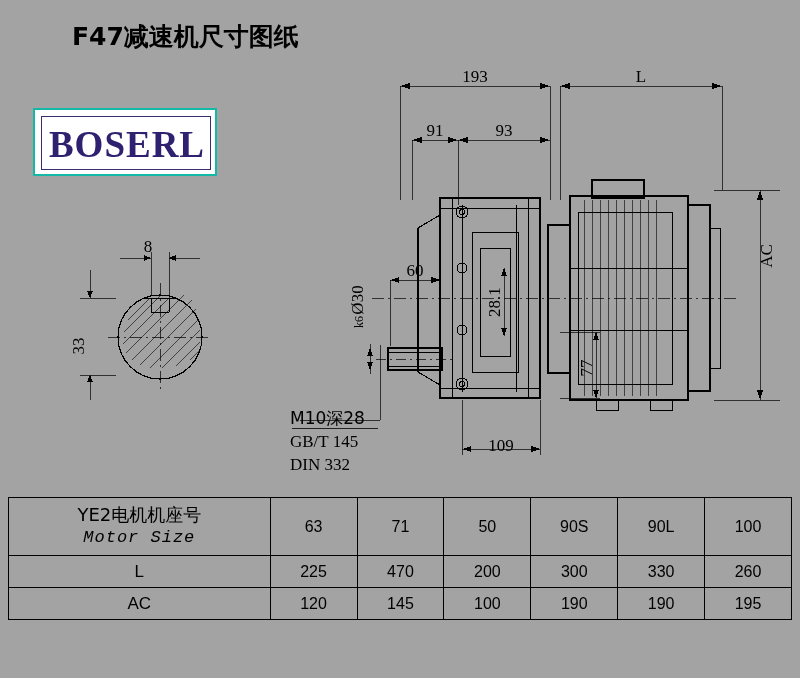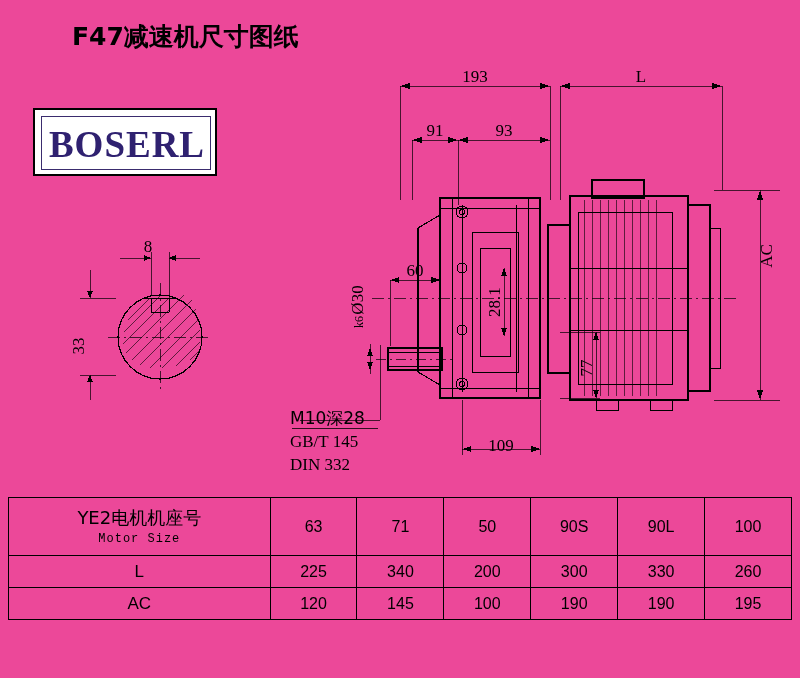--- a/index.html
+++ b/index.html
@@ -6,42 +6,42 @@
   html, body {
     margin: 0; padding: 0;
     width: 800px; height: 678px;
     background: #ffffff;
     font-family: "Liberation Serif", serif;
     overflow: hidden;
   }
   #page {
     position: relative;
     width: 800px; height: 678px;
-    background: #ec4899;
+    background: #a3a3a3;
     padding-left: 22px;
   }
 
   
   .title {
     position: absolute;
     left: 72px; top: 20px;
     font-family: "Liberation Serif", serif;
     font-size: 25px;
     font-weight: bold;
     color: #000;
     letter-spacing: 0px;
     white-space: nowrap;
   }
 
   
   .logo-box {
     position: absolute;
     left: 33px; top: 108px;
     width: 184px; height: 68px;
-    border: 2px solid #000000;
+    border: 2px solid #14b8a6;
     background: #ffffff;
   }
   .logo-inner {
     position: absolute;
     left: 6px; top: 6px;
     width: 170px; height: 54px;
     border: 1px solid #3a2c6e;
   }
   .logo-text {
     position: absolute;
@@ -78,21 +78,21 @@
   .spec-table tr.head td { height: 58px; }
   .spec-table td.rowhead {
     width: 262px;
     font-size: 17px;
   }
   .spec-table td.rowhead.two-line {
     line-height: 1.35;
     font-size: 18px;
   }
   .cn { font-family: "DejaVu Sans", "Liberation Sans", sans-serif; }
-  .mono-ish { font-family: "Liberation Mono", monospace; letter-spacing: 1px; font-size: 12px;}
+  .mono-ish { font-family: "Liberation Mono", monospace; letter-spacing: 1px; font-size: 17px; font-style: italic;}
   .val { width: 87px; }
 </style>
 </head>
 <body>
 
 <div id="page">
 
   <div class="title cn">F47减速机尺寸图纸</div>
 
   <div class="logo-box">
@@ -324,21 +324,21 @@
         <td class="val">63</td>
         <td class="val">71</td>
         <td class="val">50</td>
         <td class="val">90S</td>
         <td class="val">90L</td>
         <td class="val">100</td>
       </tr>
       <tr>
         <td class="rowhead">L</td>
         <td class="val">225</td>
-        <td class="val">340</td>
+        <td class="val">470</td>
         <td class="val">200</td>
         <td class="val">300</td>
         <td class="val">330</td>
         <td class="val">260</td>
       </tr>
       <tr>
         <td class="rowhead">AC</td>
         <td class="val">120</td>
         <td class="val">145</td>
         <td class="val">100</td>

